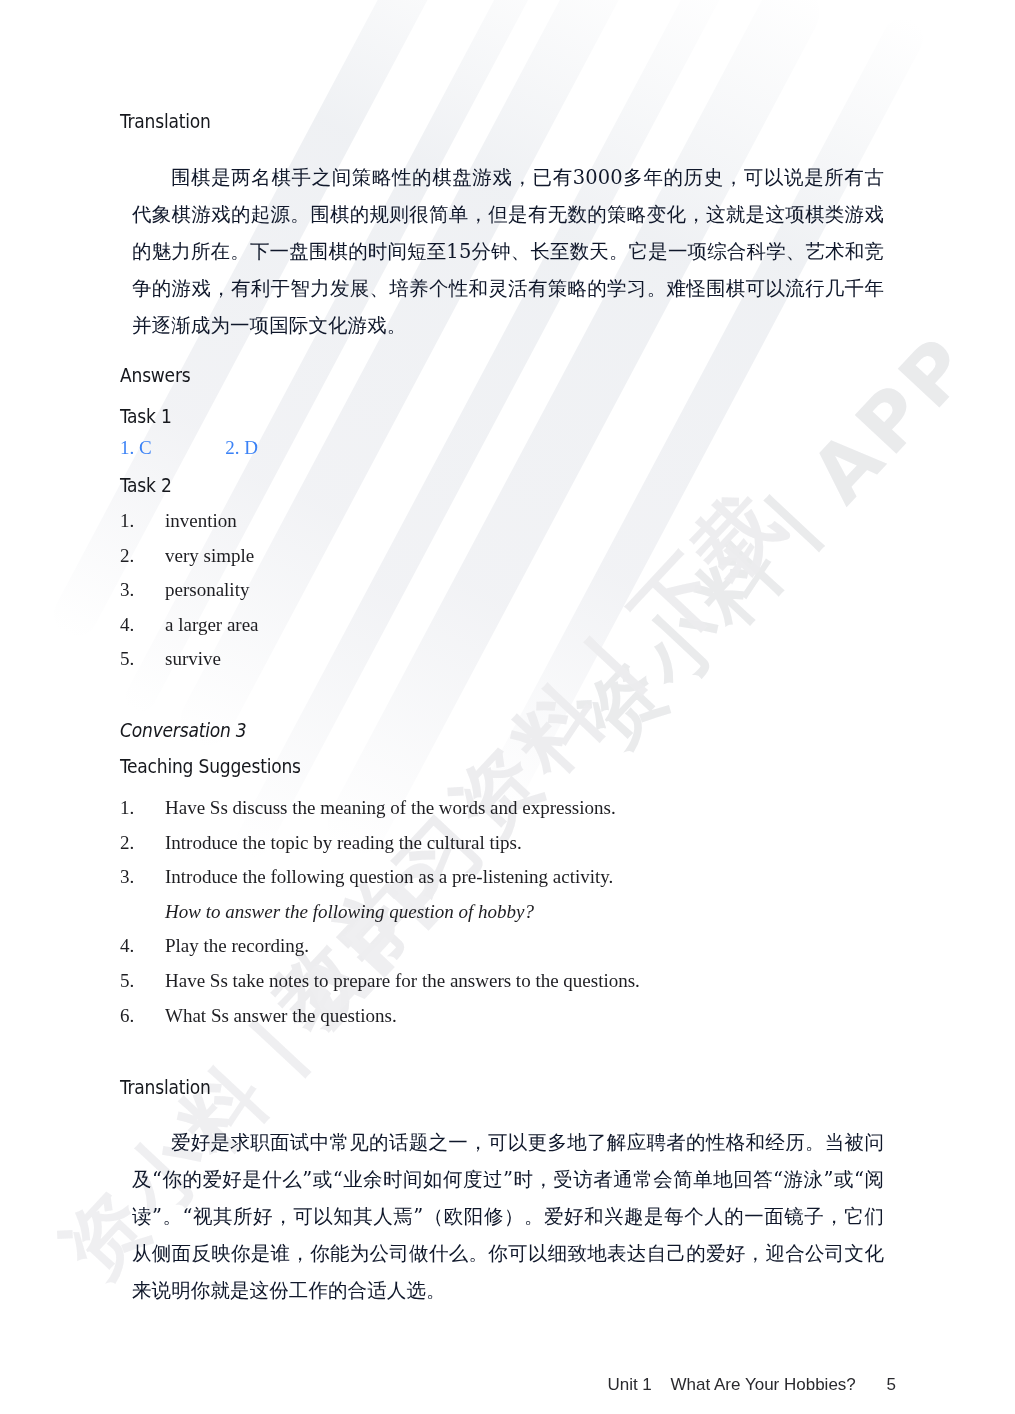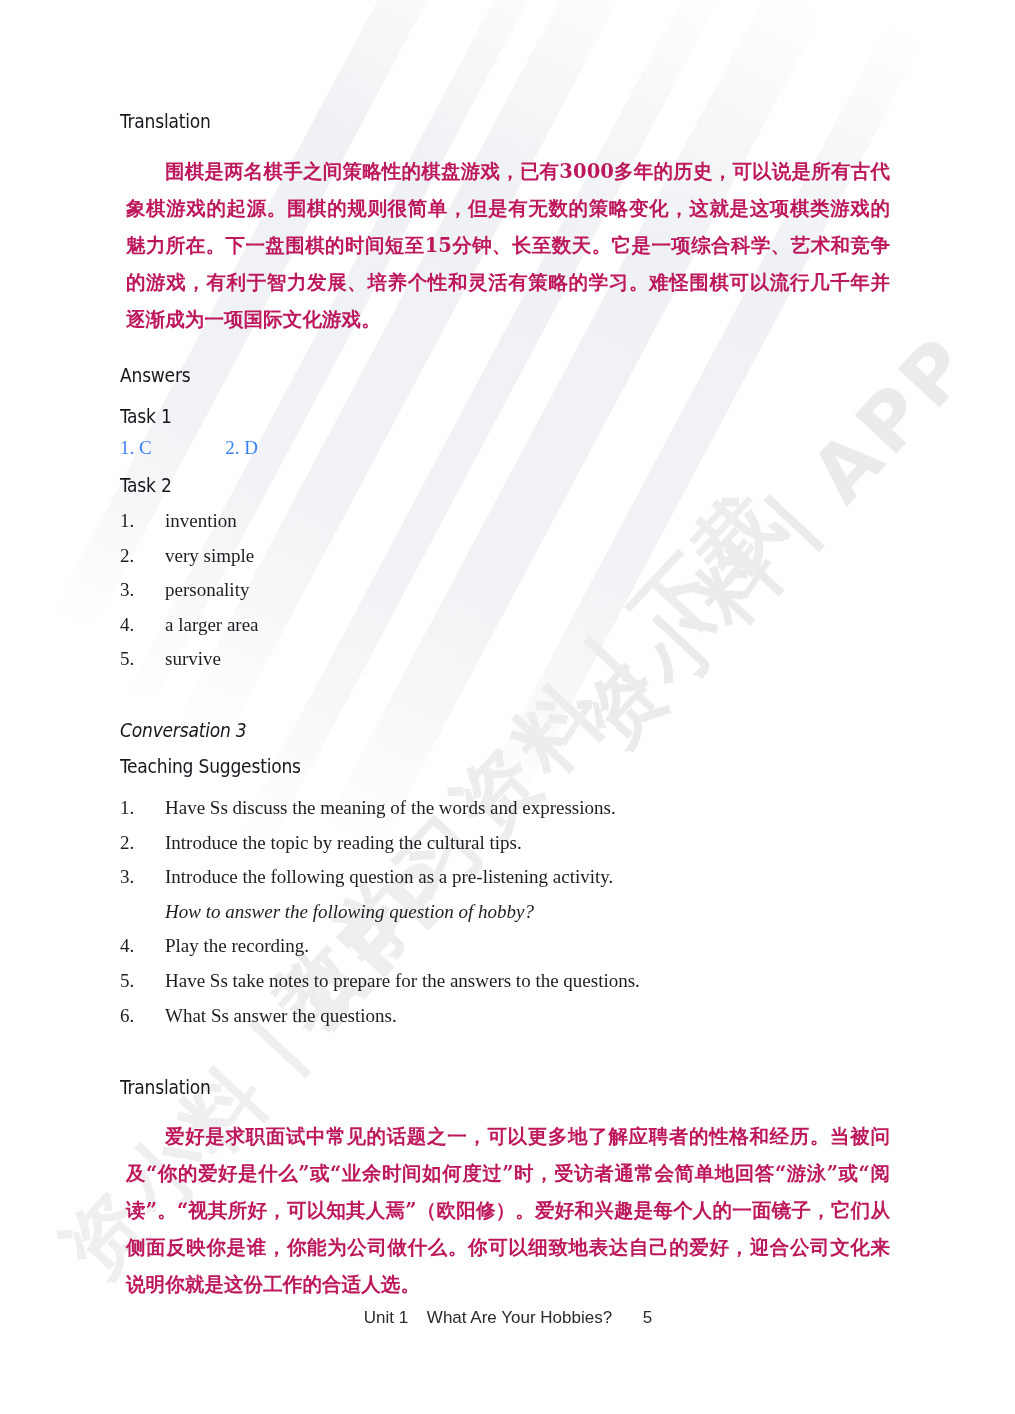--- a/index.html
+++ b/index.html
@@ -64,30 +64,29 @@
     font-size: 19px;
     letter-spacing: -.2px;
     color: #16181d;
     font-stretch: condensed;
   }
   h2.section-head.italic {
     font-style: italic;
   }
 
   p.cn {
-    margin: 6px;
+    margin: 12px;
     font-family: "DejaVu Serif", "Liberation Serif", serif;
     font-size: 19.5px;
     line-height: 37px;
     text-align: justify;
     text-justify: inter-ideograph;
     text-indent: 2em;
-    color: #be185d;
+    color: #0f172a;
     letter-spacing: .1px;
-    font-weight: bold;
   }
 
   .answer-line {
     font-family: "Liberation Serif", "DejaVu Serif", serif;
     font-size: 19px;
     line-height: 34px;
     color: #3b82f6;
   }
   .answer-line .gap {
     display: inline-block;
@@ -117,23 +116,23 @@
   li .subnote {
     display: block;
     font-style: italic;
     font-size: 19px;
     line-height: 34.6px;
   }
 
   #footer {
     position: absolute;
     left: 120px;
-    top: 1308px;
+    top: 1375px;
     width: 776px;
-    text-align: center;
+    text-align: right;
     font-family: "Liberation Sans", "DejaVu Sans", sans-serif;
     font-size: 17px;
     color: #2a2a2e;
     z-index: 2;
   }
   #footer .unit { margin-right: 14px; }
   #footer .pageno { margin-left: 26px; }
 </style>
 </head>
 <body>

